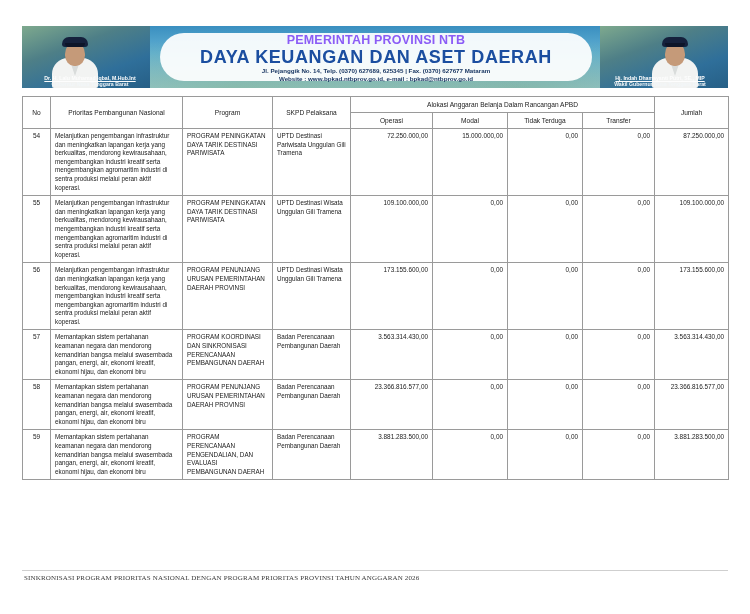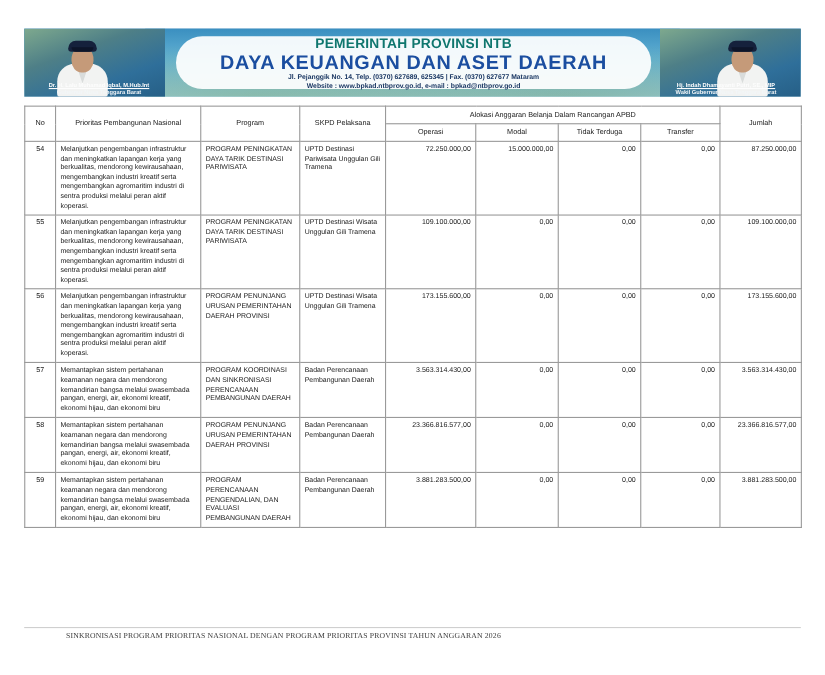--- a/index.html
+++ b/index.html
@@ -71,21 +71,21 @@
   .lh-center {
     position: absolute; left: 138px; top: 7px;
     width: 432px; height: 48px;
     background: rgba(255,255,255,.93);
     border-radius: 24px;
     display: flex; flex-direction: column;
     align-items: center; justify-content: center;
     padding: 2px 8px 0 8px;
   }
   .lh-l1 {
-    color: #0f766e; font-weight: bold; font-size: 12.5px;
+    color: #8b5cf6; font-weight: bold; font-size: 12.5px;
     letter-spacing: .2px; line-height: 13px; white-space: nowrap;
   }
   .lh-l2 {
     color: #1b4ea0; font-weight: bold; font-size: 18px;
     letter-spacing: .6px; line-height: 20px; white-space: nowrap;
   }
   .lh-l3, .lh-l4 {
     color: #14325f; font-weight: bold; font-size: 6.2px;
     line-height: 7.4px; white-space: nowrap;
   }
@@ -130,21 +130,20 @@
   .c-tdg   { width: 75px; }
   .c-trf   { width: 72px; }
   .c-jml   { width: 74px; }
 
   
   .footer {
     position: absolute; left: 24px; top: 574px;
     font-family: "Liberation Serif", serif;
     font-size: 7px; color: #3a3a3a; letter-spacing: .15px;
     white-space: nowrap;
-    margin-left: 36px;
   }
   .footrule {
     position: absolute; left: 22px; top: 570px; width: 706px;
     height: 1px; background: #cfcfcf;
   }
 </style>
 </head>
 <body>
 
 <div class="page">

